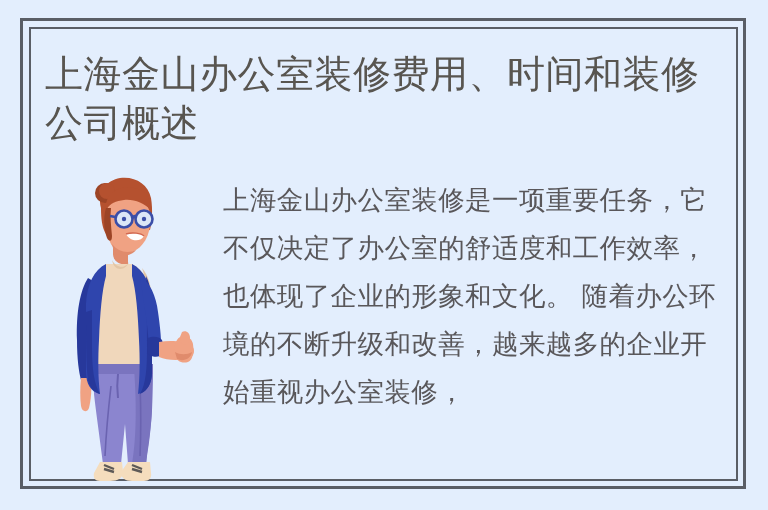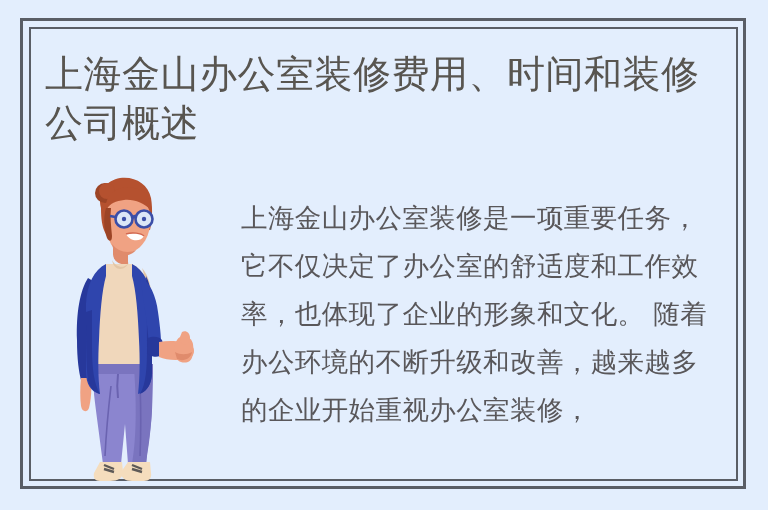--- a/index.html
+++ b/index.html
@@ -66,21 +66,21 @@
     white-space: pre-line;
   }
 
   .body-block {
     position: absolute;
     left: 223px;
     top: 176px;
     width: 506px;
   }
   .body-text {
-    margin: 18px;
+    margin: 0;
     font-size: 26.5px;
     line-height: 48px;
     color: #59575a;
     text-align: left;
     letter-spacing: 0.4px;
   }
 
   
   .illustration {
     position: absolute;

